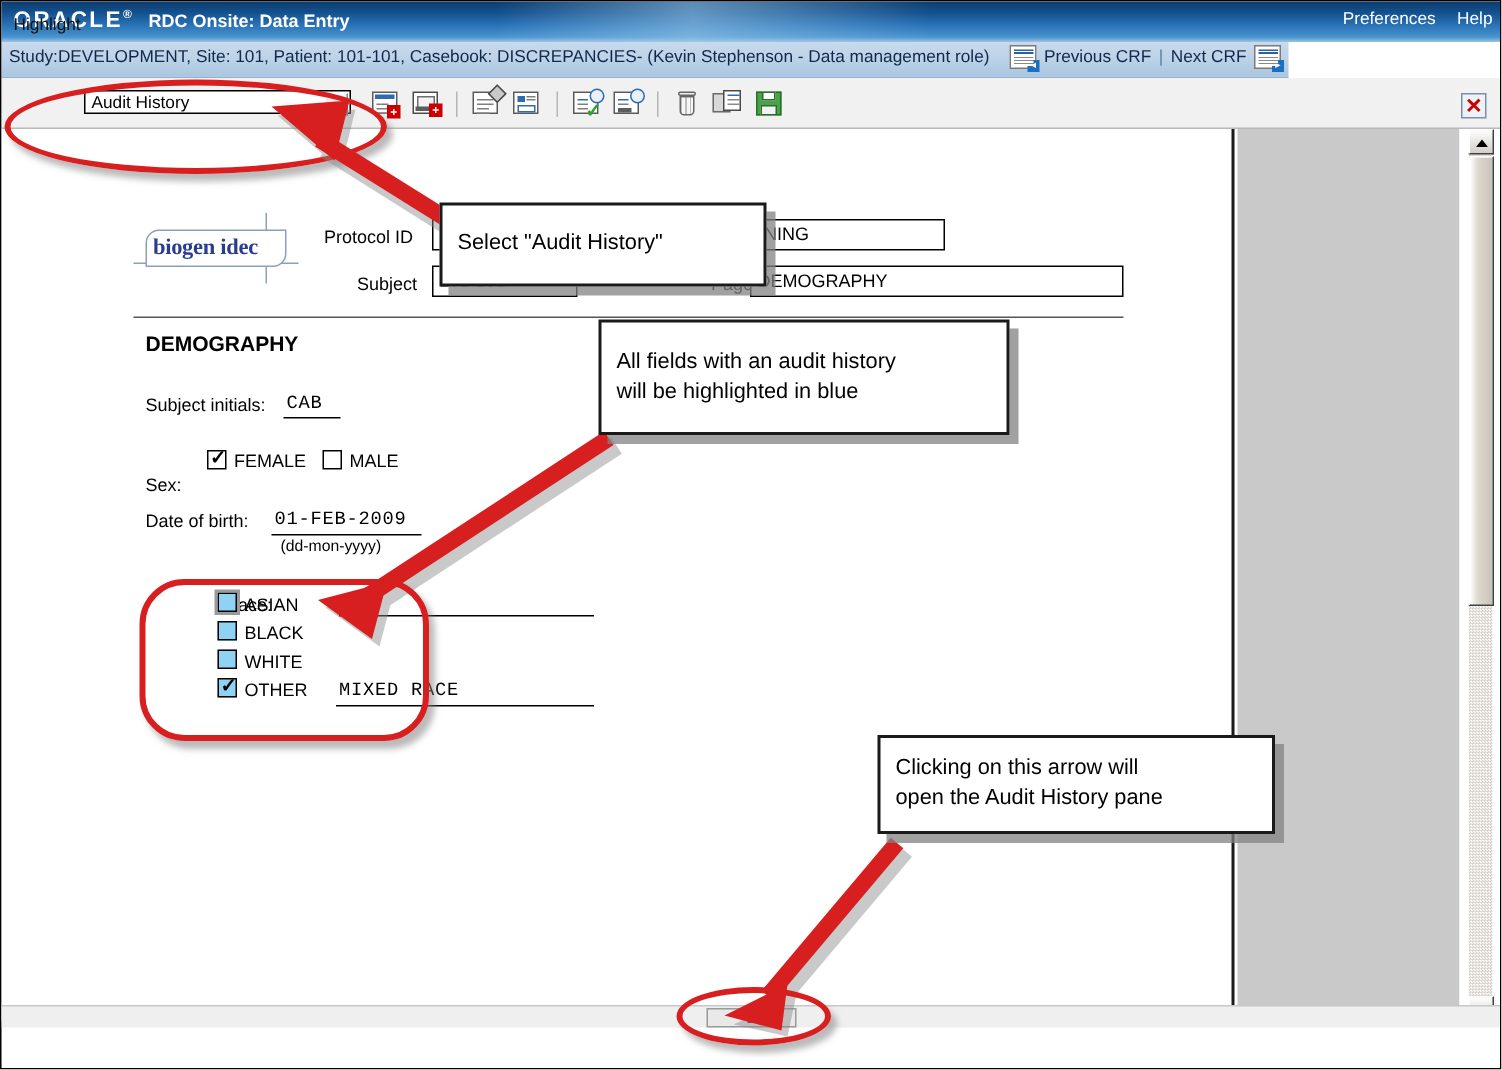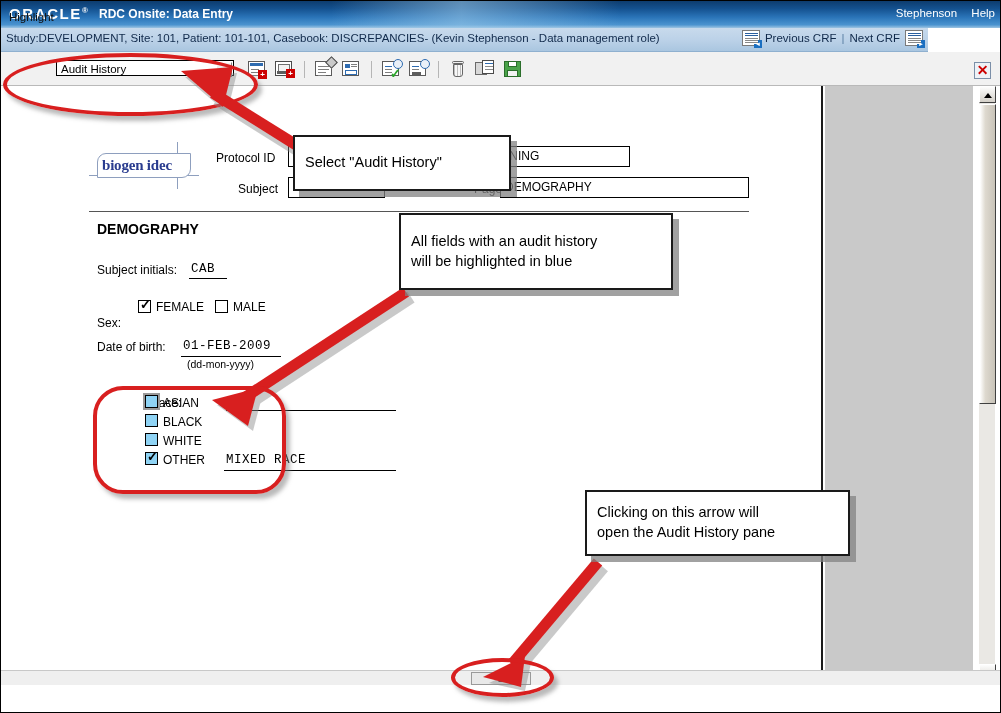--- a/index.html
+++ b/index.html
@@ -48,21 +48,21 @@
     position: absolute; right: 7px; top: 6px;
     color: #ffffff; font-size: 11.5px;
   }
   .topright-links a {
     color: #ffffff; text-decoration: none; margin-left: 11px;
   }
 
   
   .contextbar {
     position: absolute; left: 0; top: 27px;
-    width: 927px; height: 24px;
+    width: 858px; height: 24px;
     background: linear-gradient(to bottom, #c8daec 0%, #bcd2e8 50%, #aac6e0 100%);
     border-bottom: 1px solid #8fb0cf;
     font-size: 11.5px; color: #10294a;
   }
   .contextbar .ctx-text {
     position: absolute; left: 5px; top: 4px; white-space: nowrap;
   }
   .crf-nav {
     position: absolute; right: 5px; top: 2px;
     display: flex; align-items: center; gap: 5px;
@@ -267,21 +267,21 @@
 </head>
 <body>
 
 <div id="app">
 
   <div class="brandbar">
     <div class="sheen"></div>
     <div class="oracle-logo"><span>ORACLE</span><span class="reg">®</span></div>
     <div class="app-title">RDC Onsite: Data Entry</div>
     <div class="topright-links">
-      <a href="#">Stephenson</a>
+      <a href="#">Preferences</a>
       <a href="#">Help</a>
     </div>
   </div>
 
   <div class="contextbar">
     <div class="ctx-text">Study:DEVELOPMENT, Site: 101, Patient: 101-101, Casebook: DISCREPANCIES- (Kevin Stephenson - Data management role)</div>
     <div class="crf-nav">
       <span class="mini-ico">
           <span class="plus">◂</span>
         </span>

